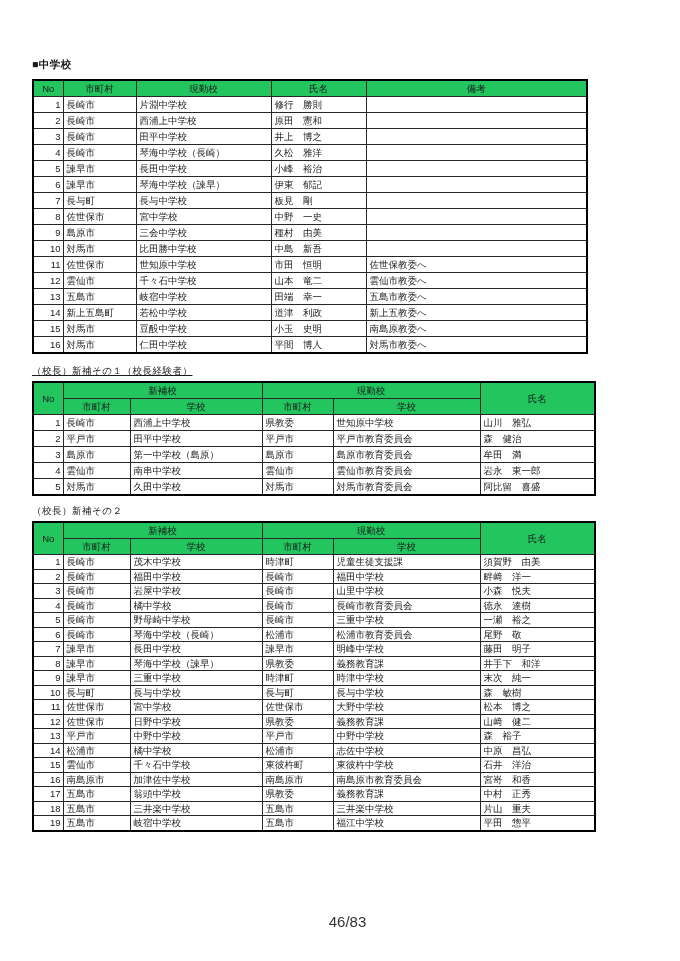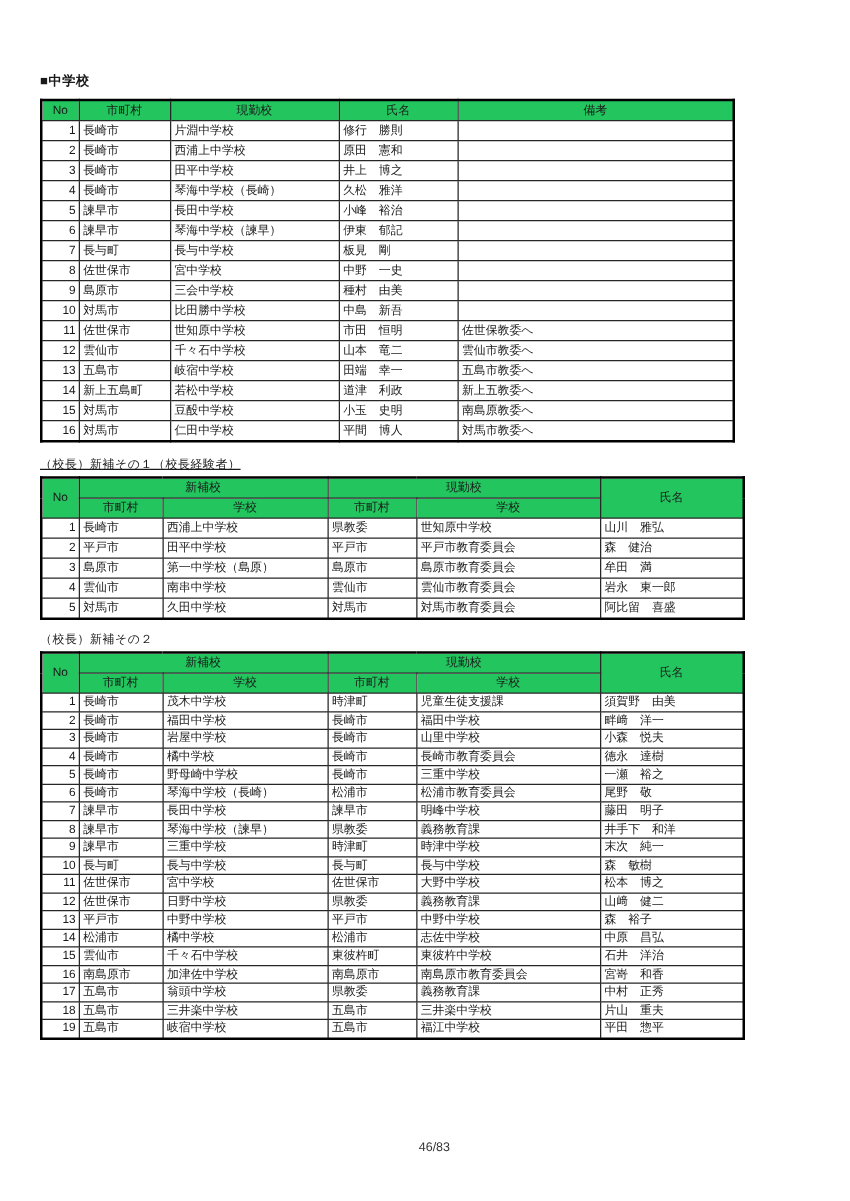--- a/index.html
+++ b/index.html
@@ -44,21 +44,21 @@
     background: #22c55e;
     text-align: center;
   }
   td { text-align: left; background: #ffffff; }
   td.num { text-align: right; padding-right: 2px; }
   table.tight td { height: 13.5px; line-height: 13.5px; }
   .page-footer {
     position: absolute;
     top: 913px; left: 15px; right: 0;
     text-align: center;
-    font-size: 10px;
+    font-size: 15px;
     color: #333;
   }
 </style>
 </head>
 <body>
 
 <div class="content">
 
   <div class="page-title">■中学校</div>
 

